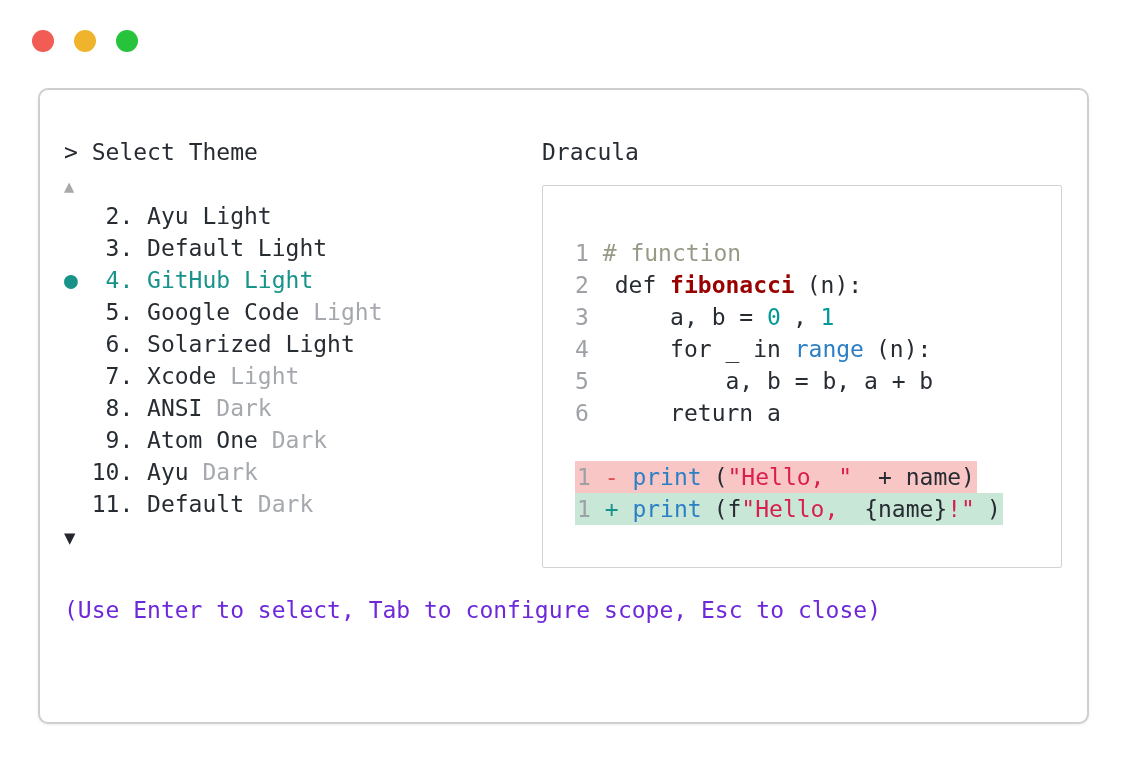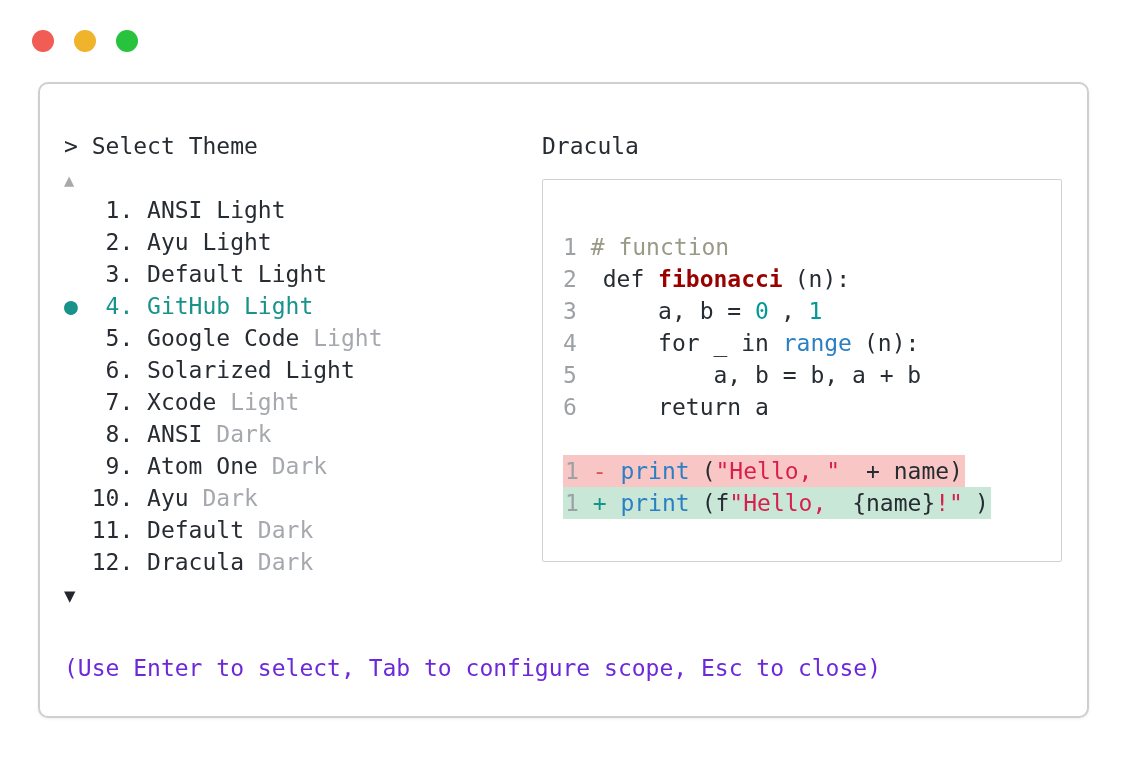--- a/index.html
+++ b/index.html
@@ -10,21 +10,21 @@
   }
   html,body{margin:0;padding:0;background:#ffffff;}
   body{
     width:1129px;height:757px;overflow:hidden;position:relative;
     font-family:"DejaVu Sans Mono","Liberation Mono",monospace;
     font-size:23px;color:var(--text);
   }
   .traffic-lights{position:absolute;left:32px;top:30px;display:flex;gap:20px;}
   .tl{width:22px;height:22px;border-radius:50%;}
   .panel{
-    position:absolute;left:38px;top:82px;width:1051px;height:636px;
+    position:absolute;left:38px;top:88px;width:1051px;height:636px;
     box-sizing:border-box;border:2px solid #cfcfcf;border-radius:10px;
     background:#fff;box-shadow:0 1px 3px rgba(0,0,0,0.07);
     padding:46px 0 0 24px;
   }
   .columns{display:flex;align-items:flex-start;}
   .picker-col{width:478px;flex:0 0 auto;}
   .row{height:32px;line-height:32px;white-space:pre;}
   .prompt-marker{color:var(--text);}
   .scroll-up{color:#a9a9a9;font-size:17px;}
   .scroll-down{color:#24282e;font-size:19px;}
@@ -33,21 +33,21 @@
   .item-num,.item-name{color:var(--text);}
   .theme-item.selected .item-num,
   .theme-item.selected .item-name{color:var(--accent-teal);}
   .item-dim{color:var(--dim);text-align:center;}
   .footer-hint{margin-top:42px;height:32px;line-height:32px;color:#6d28d9;white-space:pre;text-align:center;}
   .preview-col{width:520px;flex:0 0 auto;}
   .preview-label{height:32px;line-height:32px;color:var(--text);}
   .preview-box{
     margin-top:17px;width:520px;height:383px;box-sizing:border-box;
     border:1.5px solid #d2d2d2;border-radius:2px;background:#fff;
-    padding:51px 0 0 20px;overflow:hidden;
+    padding:51px 0 0 32px;overflow:hidden;
   }
   .code-line{height:32px;line-height:32px;white-space:pre;}
   .hl{display:inline-block;padding:0 2px 0 2px;}
   .hl.removed{background:var(--diff-removed-bg);}
   .hl.added{background:var(--diff-added-bg);}
   .tok-ln{color:var(--line-number);}
   .tok-plain{color:var(--text);margin-left:12px;}
   .tok-comment{color:var(--comment);}
   .tok-fn{color:var(--function-name);font-weight:bold;}
   .tok-num{color:var(--number-literal);}
@@ -64,32 +64,30 @@
   <div class="tl" style="background: rgb(240, 180, 44);"></div>
   <div class="tl" style="background: rgb(40, 195, 61);"></div>
 </div>
 
 <div class="panel">
   <div class="columns">
     <div class="picker-col">
       <div class="row"><span class="prompt-marker">&gt;</span><span> </span><span>Select Theme</span></div>
       <div class="row"><span class="scroll-up">▲</span></div>
       <div>
-          <div class="theme-item"><span class="gutter"> </span><span class="item-num"> 1. </span><span class="item-name">ANSI Light</span></div>
           <div class="theme-item"><span class="gutter"> </span><span class="item-num"> 2. </span><span class="item-name">Ayu Light</span></div>
           <div class="theme-item"><span class="gutter"> </span><span class="item-num"> 3. </span><span class="item-name">Default Light</span></div>
           <div class="theme-item selected"><span class="gutter">●</span><span class="item-num"> 4. </span><span class="item-name">GitHub Light</span></div>
           <div class="theme-item"><span class="gutter"> </span><span class="item-num"> 5. </span><span class="item-name">Google Code</span><span class="item-dim"> Light</span></div>
           <div class="theme-item"><span class="gutter"> </span><span class="item-num"> 6. </span><span class="item-name">Solarized Light</span></div>
           <div class="theme-item"><span class="gutter"> </span><span class="item-num"> 7. </span><span class="item-name">Xcode</span><span class="item-dim"> Light</span></div>
           <div class="theme-item"><span class="gutter"> </span><span class="item-num"> 8. </span><span class="item-name">ANSI</span><span class="item-dim"> Dark</span></div>
           <div class="theme-item"><span class="gutter"> </span><span class="item-num"> 9. </span><span class="item-name">Atom One</span><span class="item-dim"> Dark</span></div>
           <div class="theme-item"><span class="gutter"> </span><span class="item-num">10. </span><span class="item-name">Ayu</span><span class="item-dim"> Dark</span></div>
           <div class="theme-item"><span class="gutter"> </span><span class="item-num">11. </span><span class="item-name">Default</span><span class="item-dim"> Dark</span></div>
-          <div class="theme-item"><span class="gutter"> </span><span class="item-num">12. </span><span class="item-name">Dracula</span><span class="item-dim"> Dark</span></div>
         </div>
       <div class="row"><span class="scroll-down">▼</span></div>
       <div class="footer-hint">(Use Enter to select, Tab to configure scope, Esc to close)</div>
     </div>
     <div class="preview-col">
       <div class="preview-label">Dracula</div>
       <div class="preview-box">
         <div>
             <div class="code-line"><span class="tok-ln">1 </span><span class="tok-comment"># function</span></div>
             <div class="code-line"><span class="tok-ln">2 </span><span class="tok-plain">def </span><span class="tok-fn">fibonacci</span><span class="tok-plain">(n):</span></div>

